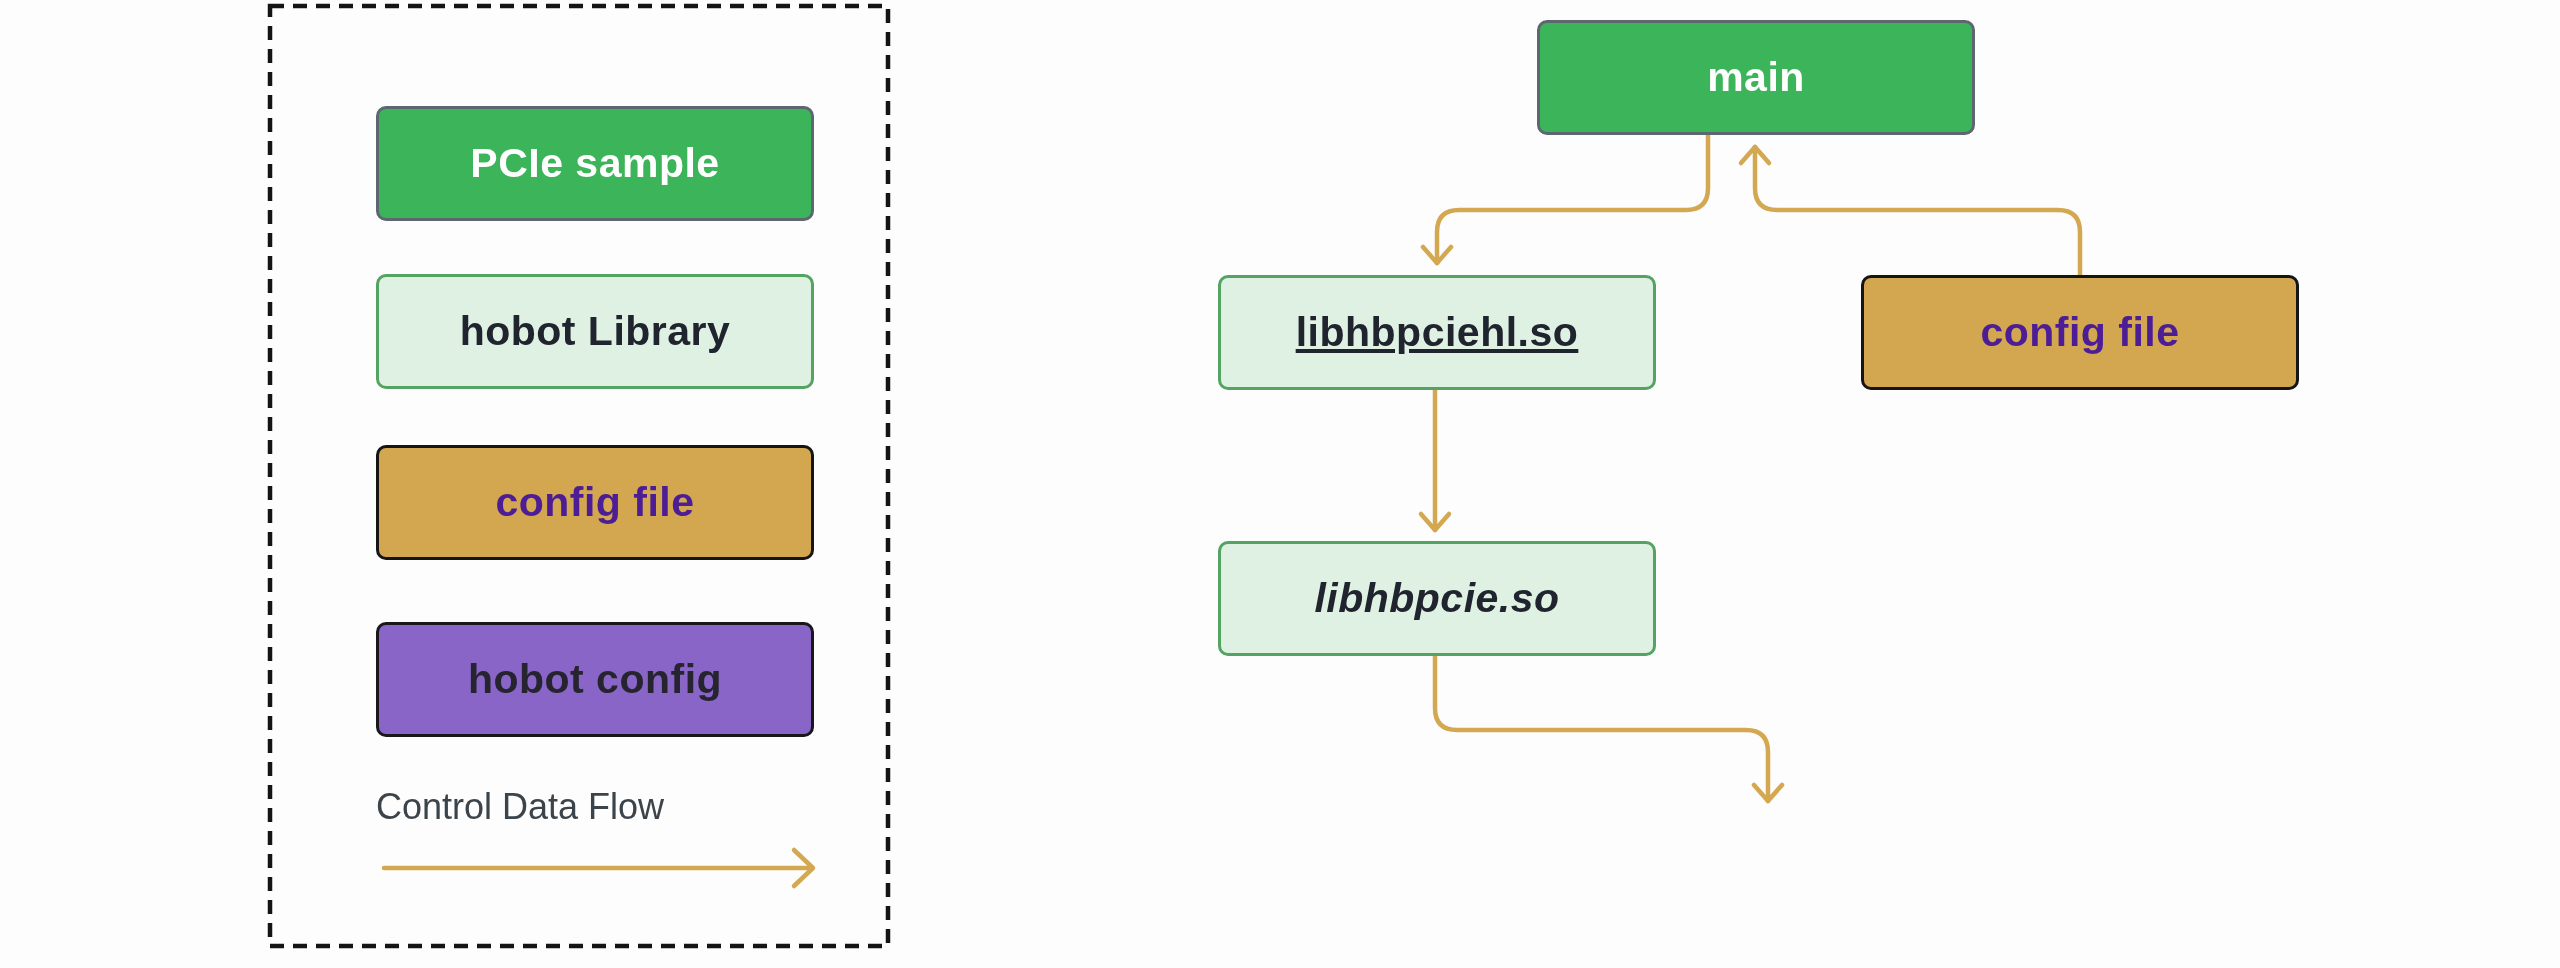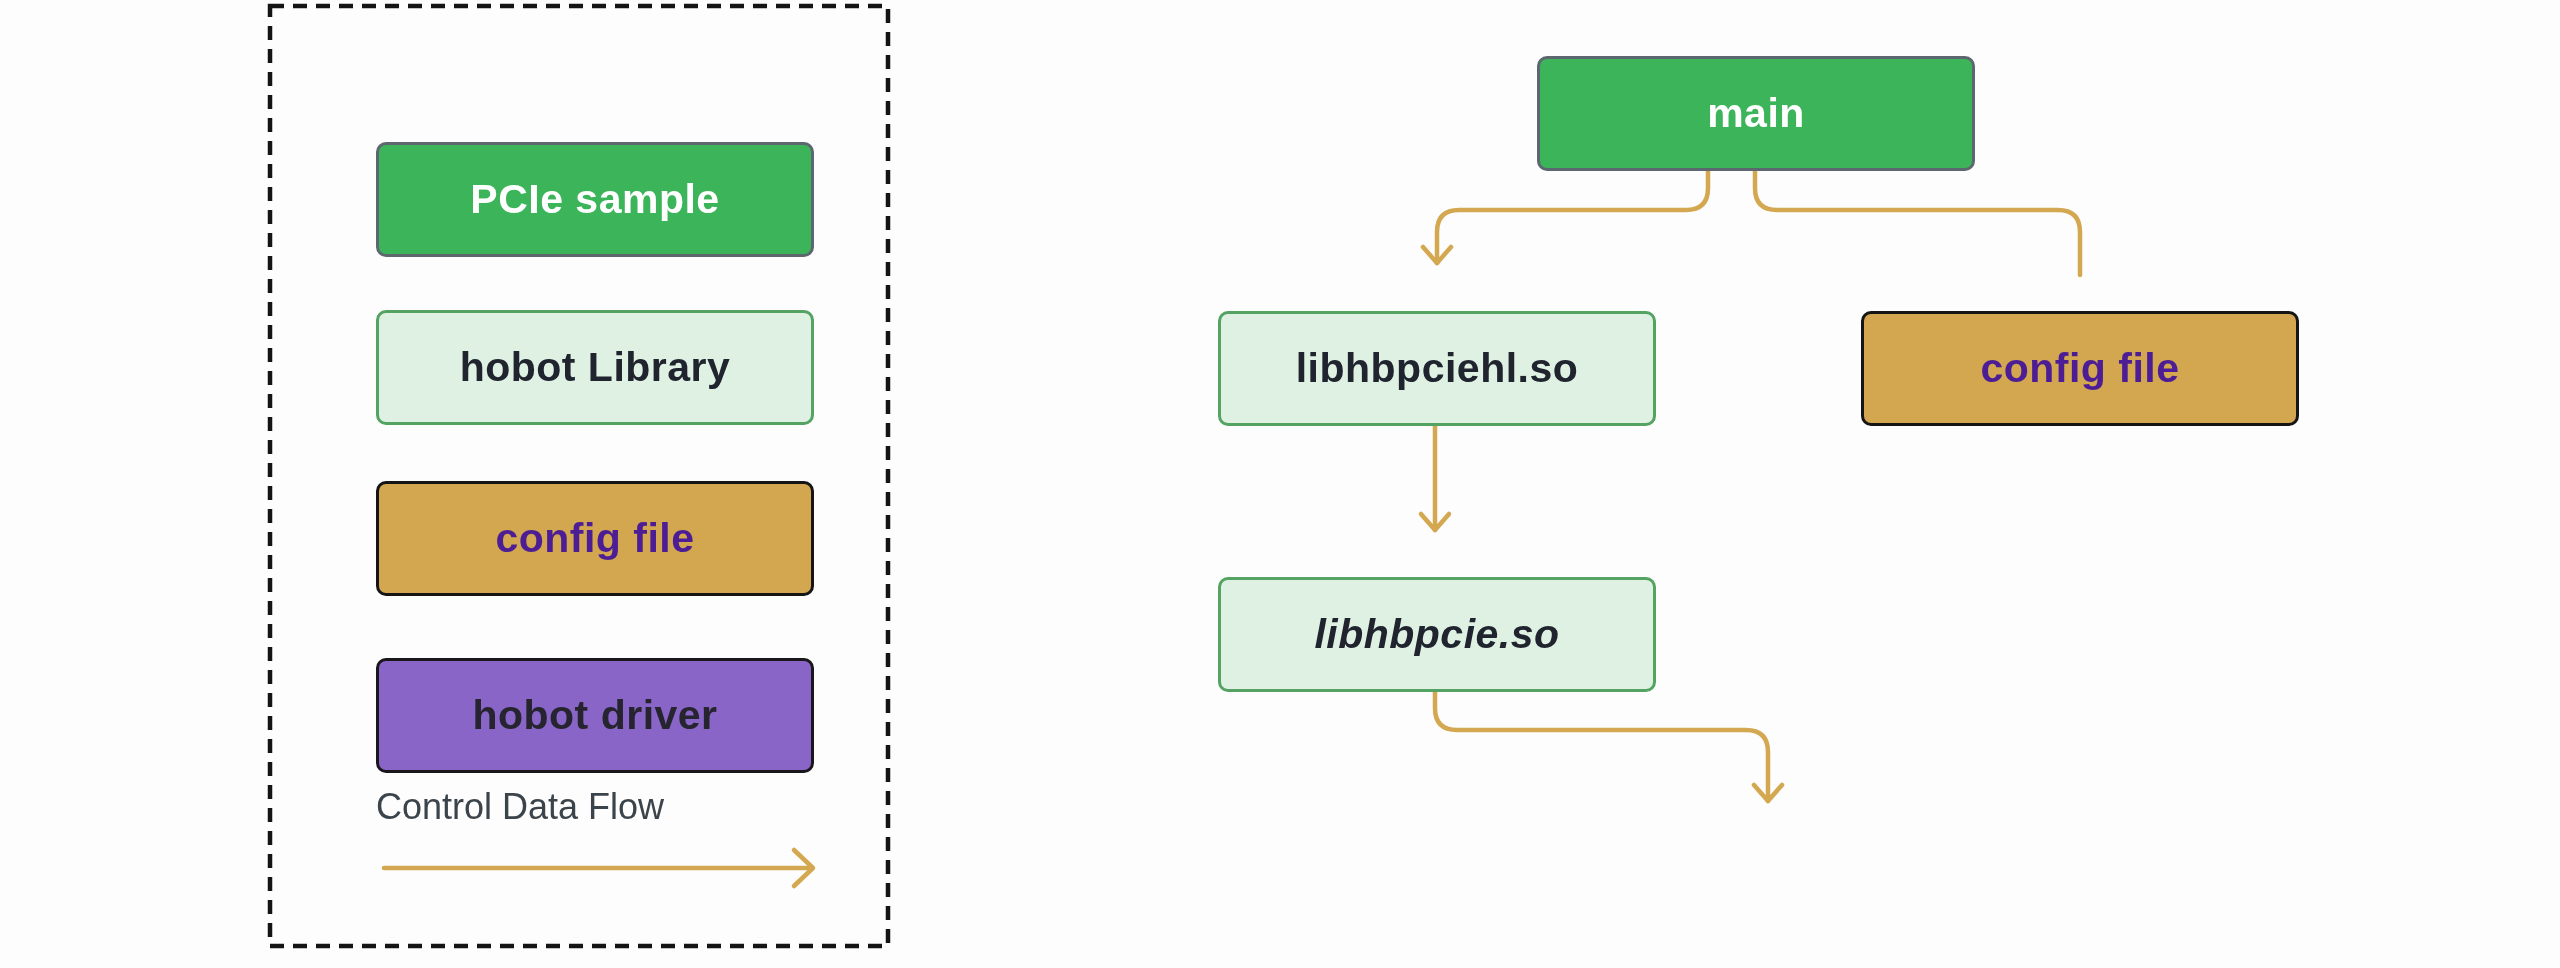--- a/index.html
+++ b/index.html
@@ -23,36 +23,35 @@
     height: 115px;
     border-radius: 10px;
     box-sizing: border-box;
     display: flex;
     align-items: center;
     justify-content: center;
     font-size: 41px;
     font-weight: 700;
     letter-spacing: 0.5px;
     white-space: nowrap;
-    margin-top: 36px;
   }
   .type-sample  { background: #3cb45a; border: 3px solid #5d6770; color: #ffffff; }
   .type-library { background: #dff1e3; border: 3px solid #55a363; color: #20242e; }
   .type-config  { background: #d2a74f; border: 3px solid #151515; color: #4c1d95; }
   .type-driver  { background: #8965c8; border: 3px solid #19171c; color: #26242e; }
 
   
   .pos-legend-0 { left: 376px; top: 106px; }
   .pos-legend-1 { left: 376px; top: 274px; }
   .pos-legend-2 { left: 376px; top: 445px; }
   .pos-legend-3 { left: 376px; top: 622px; }
 
   
   .pos-main        { left: 1537px; top: 20px;  }
-  .pos-libhbpciehl { left: 1218px; top: 275px; }
+  .pos-libhbpciehl { left: 1218px; top: 275px; text-decoration: underline; }
   .pos-config      { left: 1861px; top: 275px; }
   .pos-libhbpcie   { left: 1218px; top: 541px; font-style: italic; }
   .pos-driver      { left: 1549px; top: 811px; }
 
   .legend-caption {
     position: absolute;
     left: 376px;
     top: 786px;
     width: 438px;
     font-size: 36px;
@@ -99,21 +98,21 @@
   <div class="node type-library pos-legend-1">
     <span>hobot Library</span>
   </div>
   <div class="node type-sample pos-legend-0">
     <span>PCIe sample</span>
   </div>
   <div class="node type-config pos-legend-2">
     <span>config file</span>
   </div>
   <div class="node type-driver pos-legend-3">
-    <span>hobot driver</span>
+    <span>hobot config</span>
   </div>
 
   <div class="legend-caption">Control Data Flow</div>
 
   <div class="node type-sample pos-main">
     <span>main</span>
   </div>
   <div class="node type-library pos-libhbpciehl">
     <span>libhbpciehl.so</span>
   </div>

